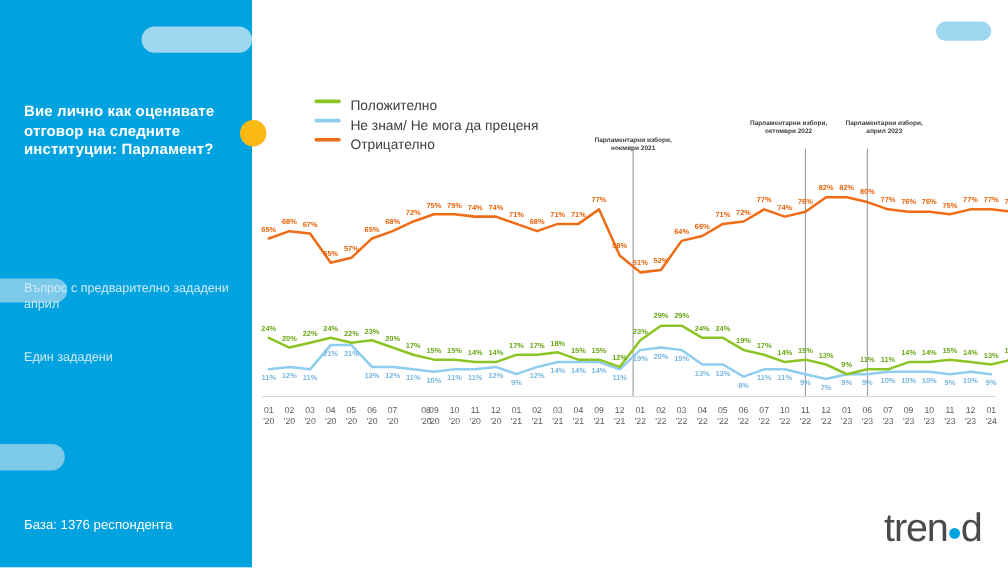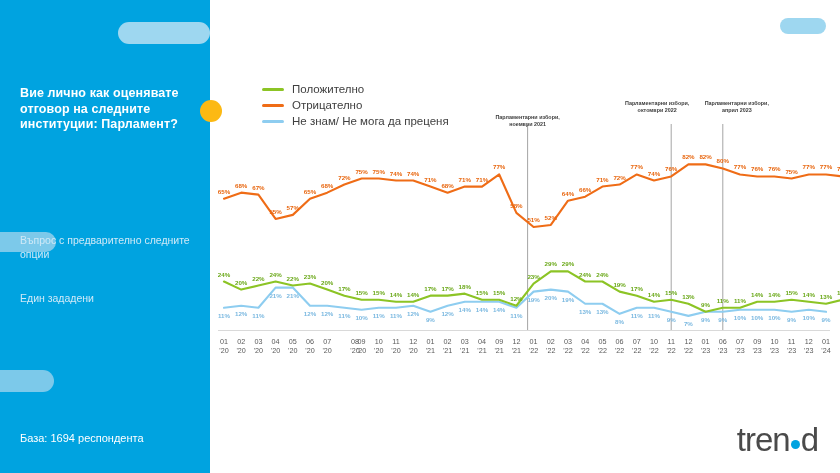--- a/index.html
+++ b/index.html
@@ -56,21 +56,21 @@
     font-size:33px;color:#4a4a4a;letter-spacing:-1px;
   }
   .logo .lg-t{font-weight:normal;margin-left:48px;}
   .logo .lg-dot{
     display:inline-block;width:9px;height:9px;border-radius:50%;
     background:#00a3e0;margin:0 1px;position:relative;top:-2px;
   }
 
   
   .legend{position:absolute;left:262px;top:83px;}
-  .legend-row{display:flex;align-items:center;margin-bottom:4px;}
+  .legend-row{display:flex;align-items:flex-start;margin-bottom:4px;}
   .legend-swatch{width:22px;height:3px;margin-right:8px;border-radius:2px;}
   .legend-label{font-size:11.5px;color:#404040;}
 
   
   .plot{position:absolute;left:210px;top:0;width:630px;height:473px;}
   svg.chart{position:absolute;left:0;top:0;}
 
   .ann{
     position:absolute;text-align:center;
     font-size:5.4px;font-weight:bold;color:#3d3d3d;line-height:7px;
@@ -93,39 +93,39 @@
 <body>
 
 <div id="root">
 
   <div class="sidebar">
     <div class="deco d1"></div>
     <div class="deco d2"></div>
     <div class="deco d3"></div>
 
     <div class="q-title">Вие лично как оценявате отговор на следните институции: Парламент?</div>
-    <div class="q-sub">Въпрос с предварително следните опции</div>
+    <div class="q-sub">Въпрос с предварително зададени април</div>
     <div class="q-sub2">Един зададени</div>
-    <div class="base">База:  1694 респондента</div>
+    <div class="base">База:  1376 респондента</div>
   </div>
   <div class="deco dot"></div>
   <div class="right-deco"></div>
 
   <div class="legend">
     <div class="legend-row">
       <span class="legend-swatch" style="background:#8cc425"></span>
       <span class="legend-label">Положително</span>
     </div>
     <div class="legend-row">
+      <span class="legend-swatch" style="background:#8ecdf0"></span>
+      <span class="legend-label">Не знам/ Не мога да преценя</span>
+    </div>
+    <div class="legend-row">
       <span class="legend-swatch" style="background:#ef6c16"></span>
       <span class="legend-label">Отрицателно</span>
-    </div>
-    <div class="legend-row">
-      <span class="legend-swatch" style="background:#8ecdf0"></span>
-      <span class="legend-label">Не знам/ Не мога да преценя</span>
     </div>
   </div>
 
   <div class="plot">
     <svg class="chart" id="chart-svg" width="630" height="473">
         <line x1="317.59999999999997" x2="317.59999999999997" y1="124" y2="330" stroke="#9b9b9b" stroke-width="0.9"></line>
         <line x1="461.2" x2="461.2" y1="124" y2="330" stroke="#9b9b9b" stroke-width="0.9"></line>
         <line x1="512.8" x2="512.8" y1="124" y2="330" stroke="#9b9b9b" stroke-width="0.9"></line>
         <polyline points="14,307.78 31.2,305.76 48.4,307.78 65.6,287.58 82.8,287.58 100,305.76 117.19999999999999,305.76 134.39999999999998,307.78 151.6,309.8 168.79999999999998,307.78 186,307.78 203.2,305.76 220.39999999999998,311.82 237.6,305.76 254.79999999999998,301.72 272,301.72 289.2,301.72 306.4,307.78 323.59999999999997,291.62 340.8,289.6 358,291.62 375.2,303.74 392.4,303.74 409.59999999999997,313.84 426.79999999999995,307.78 444,307.78 461.2,311.82 478.4,315.86 495.59999999999997,311.82 512.8,311.82 530,309.8 547.1999999999999,309.8 564.4,309.8 581.6,311.82 598.8,309.8 616,311.82" fill="none" stroke="#8ecdf0" stroke-width="2.1" stroke-linejoin="round" stroke-linecap="round"></polyline>
         <polyline points="14,281.52 31.2,289.6 48.4,285.56 65.6,281.52 82.8,285.56 100,283.54 117.19999999999999,289.6 134.39999999999998,295.65999999999997 151.6,299.7 168.79999999999998,299.7 186,301.72 203.2,301.72 220.39999999999998,295.65999999999997 237.6,295.65999999999997 254.79999999999998,293.64 272,299.7 289.2,299.7 306.4,305.76 323.59999999999997,283.54 340.8,271.42 358,271.42 375.2,281.52 392.4,281.52 409.59999999999997,291.62 426.79999999999995,295.65999999999997 444,301.72 461.2,299.7 478.4,303.74 495.59999999999997,311.82 512.8,307.78 530,307.78 547.1999999999999,301.72 564.4,301.72 581.6,299.7 598.8,301.72 616,303.74 633.1999999999999,299.7" fill="none" stroke="#8cc425" stroke-width="2.1" stroke-linejoin="round" stroke-linecap="round"></polyline>

